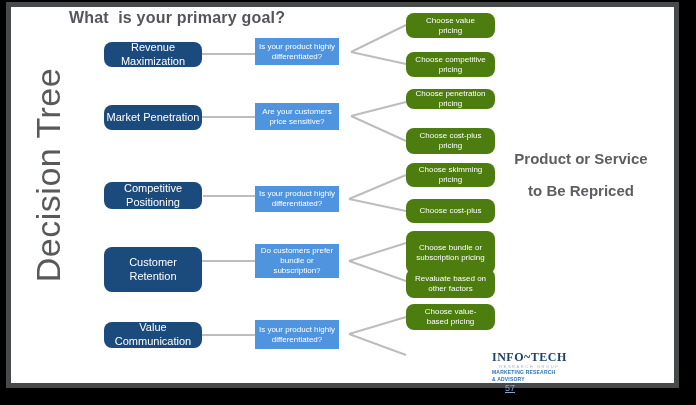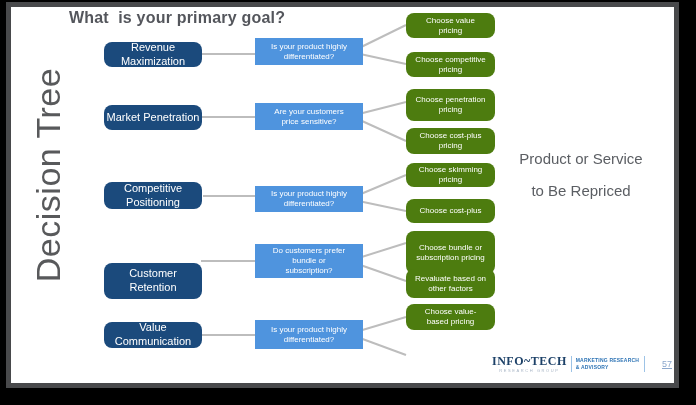--- a/index.html
+++ b/index.html
@@ -22,30 +22,30 @@
     position:absolute;left:-62px;top:155px;width:220px;height:40px;
     transform:rotate(-90deg);font-size:34px;font-weight:400;color:#58595b;
     text-align:center;line-height:40px;letter-spacing:0.5px;
   }
   .box{
     position:absolute;display:flex;align-items:center;justify-content:center;
     text-align:center;color:#ffffff;white-space:pre-line;
     box-sizing:border-box;line-height:1.25;
   }
   .goal{left:104px;width:98px;background:#1b4a7c;border-radius:8px;font-size:11px;}
-  .q{left:255px;width:108px;background:#4f94de;font-size:8px;}
+  .q{left:255px;width:84px;background:#4f94de;font-size:8px;}
   .o{left:406px;width:89px;background:#4d7c0f;border-radius:8px;font-size:8px;padding:0 2px;}
   .repriced{
     position:absolute;left:500px;top:150px;width:162px;text-align:center;
-    color:#5b5e63;font-weight:normal;font-size:15px;
+    color:#5b5e63;font-weight:bold;font-size:15px;
   }
   .repriced .line2{margin-top:15px;}
   .footer{
     position:absolute;left:492px;top:351px;width:180px;height:26px;
-    display:flex;align-items:center;
+    display:flex;align-items:flex-start;flex-direction:column;
   }
   .logo-col{display:flex;flex-direction:column;align-items:center;}
   .logo-primary{
     font-family:"Liberation Serif",serif;font-weight:bold;font-size:12px;
     color:#1d4168;letter-spacing:0.5px;line-height:1;
   }
   .logo-secondary{
     font-size:4px;letter-spacing:1.6px;color:#a9b6c6;margin-top:2px;line-height:1;
   }
   .vr{width:1px;height:16px;background:#9dc3e6;margin:0 4px;}
@@ -84,41 +84,41 @@
     </g>
   </svg>
 
   <h1 class="heading">What  is your primary goal?</h1>
 
   <div class="vlabel">Decision Tree</div>
 
   <div class="box goal" style="top:42px;height:25px">Revenue Maximization</div>
   <div class="box goal" style="top:105px;height:25px">Market Penetration</div>
   <div class="box goal" style="top:182px;height:27px">Competitive Positioning</div>
-  <div class="box goal" style="top:263px;height:36px">Customer
+  <div class="box goal" style="top:247px;height:45px">Customer
 Retention</div>
   <div class="box goal" style="top:322px;height:26px">Value Communication</div>
 
   <div class="box q" style="top:38px;height:27px">Is your product highly
 differentiated?</div>
   <div class="box q" style="top:103px;height:27px">Are your customers
 price sensitive?</div>
   <div class="box q" style="top:186px;height:26px">Is your product highly
 differentiated?</div>
   <div class="box q" style="top:244px;height:34px">Do customers prefer
 bundle or
 subscription?</div>
   <div class="box q" style="top:320px;height:29px">Is your product highly
 differentiated?</div>
 
   <div class="box o" style="top:13px;height:25px">Choose value
 pricing</div>
   <div class="box o" style="top:52px;height:25px">Choose competitive
 pricing</div>
-  <div class="box o" style="top:89px;height:32px">Choose penetration
+  <div class="box o" style="top:89px;height:20px">Choose penetration
 pricing</div>
   <div class="box o" style="top:128px;height:26px">Choose cost-plus
 pricing</div>
   <div class="box o" style="top:163px;height:24px">Choose skimming
 pricing</div>
   <div class="box o" style="top:199px;height:24px">Choose cost-plus</div>
   <div class="box o" style="top:231px;height:43px">Choose bundle or
 subscription pricing</div>
   <div class="box o" style="top:269px;height:29px">Revaluate based on
 other factors</div>

